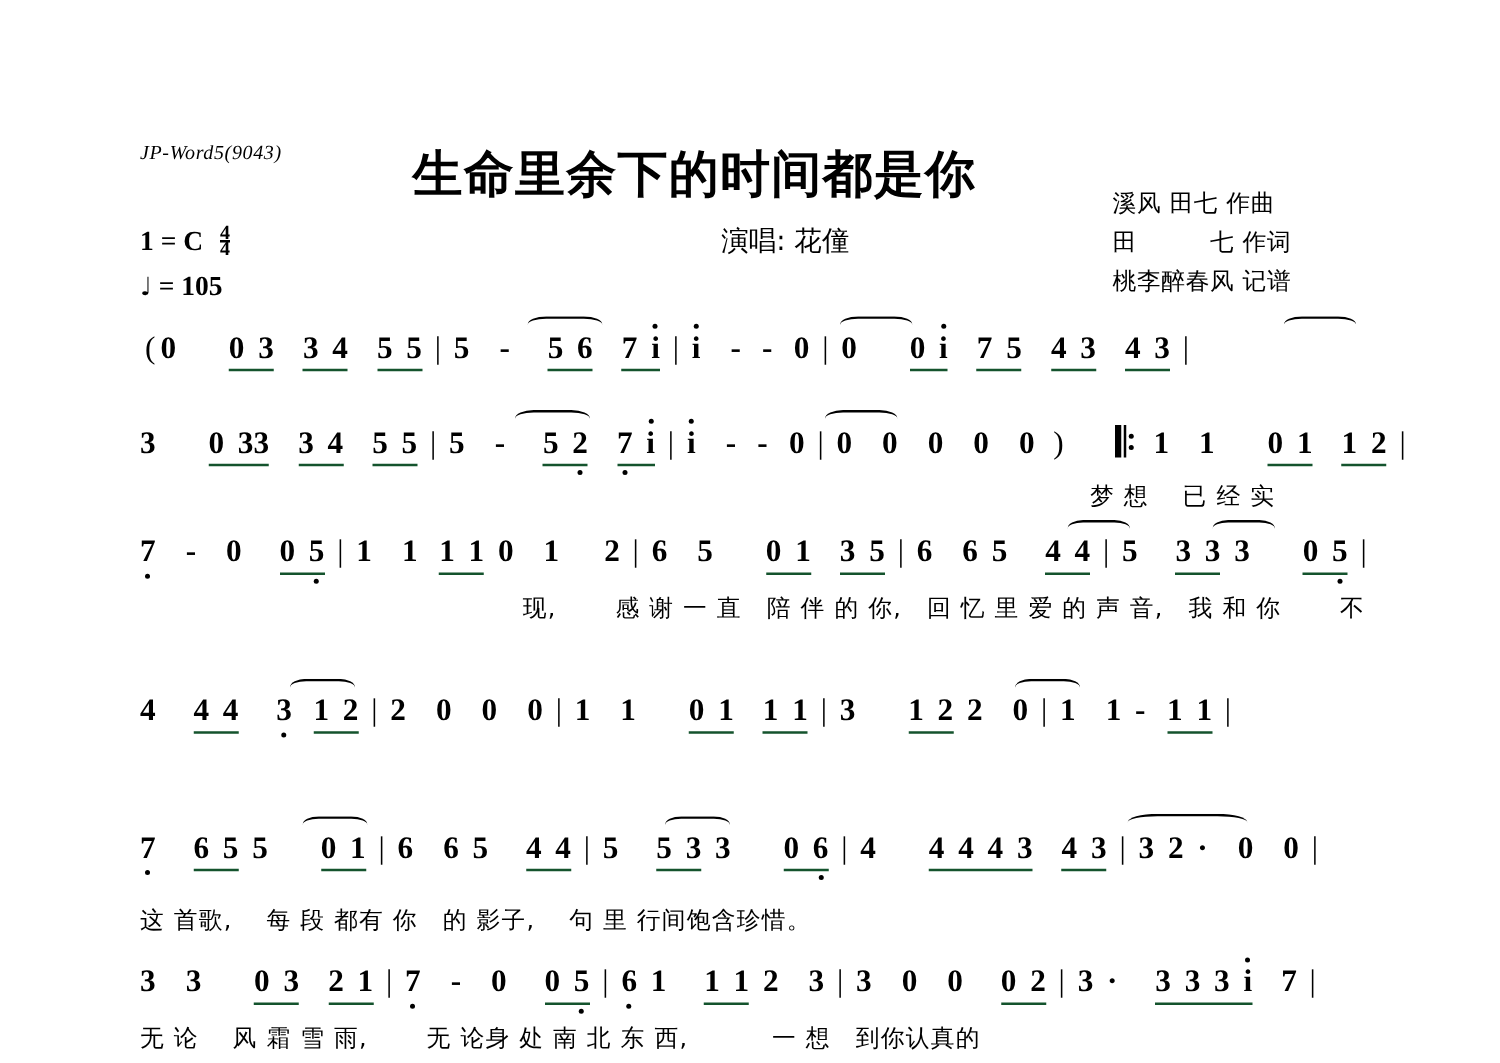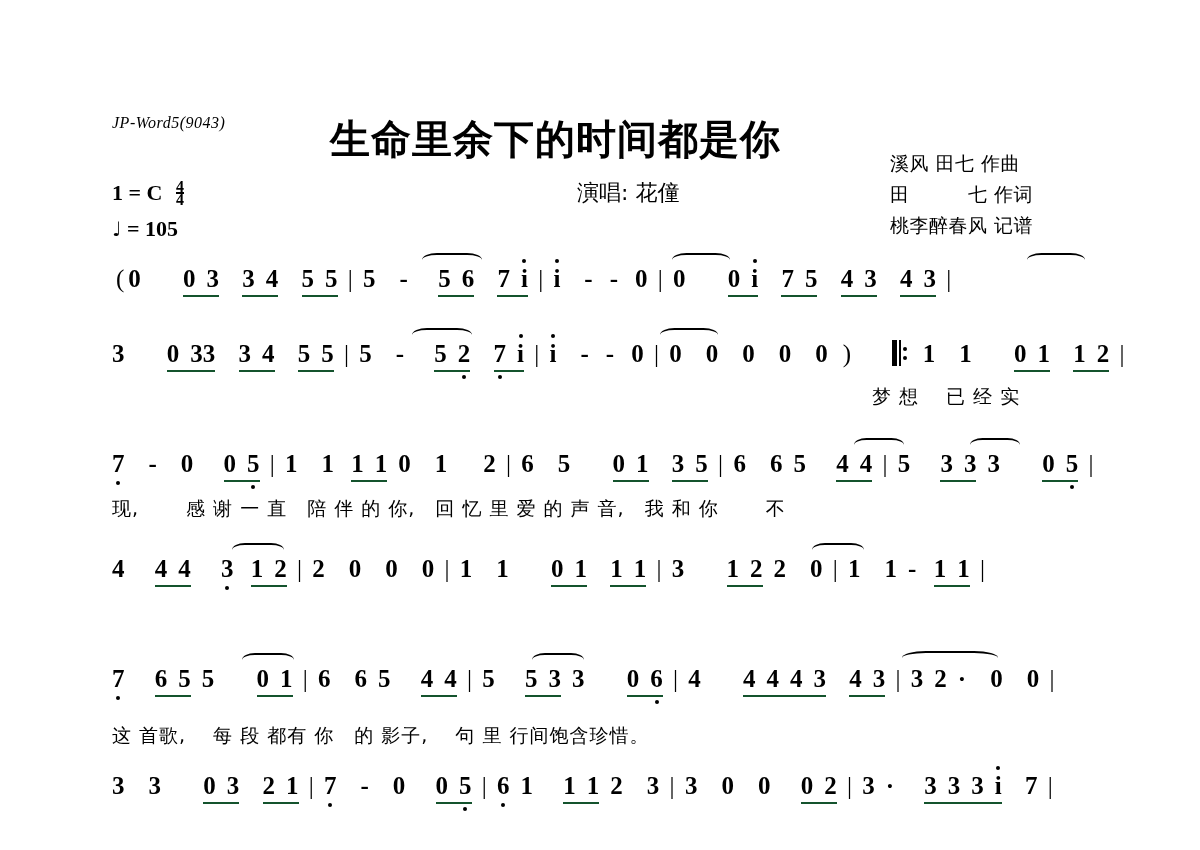--- a/index.html
+++ b/index.html
@@ -239,21 +239,21 @@
       <span class="sp2"></span><span class="n">1</span><span class="sp4"></span><span class="n">1</span><span class="sp6"></span>
       <span class="u1"><span class="n">0</span><span class="sp2"></span><span class="n">1</span></span><span class="sp3"></span>
       <span class="u1"><span class="n">1</span><span class="sp2"></span><span class="n">2</span></span>
       <span class="bar">|</span>
       <span class="tie" style="left:300px; top:-12px; width:60px;"></span>
       <span class="tie" style="left:548px; top:-12px; width:58px;"></span>
     </div>
     <div class="lyrics" style="margin-top:10px; margin-left:760px;">梦 想　 已 经 实</div>
   </div>
 
-  <div class="row" style="top:450px;">
+  <div class="row" style="top:428px;text-align:right;">
     <div class="notes">
       <span class="n dotB">7</span><span class="sp4"></span><span class="n">-</span><span class="sp4"></span><span class="n">0</span><span class="sp4"></span>
       <span class="u1"><span class="n">0</span><span class="sp2"></span><span class="n dotB">5</span></span>
       <span class="bar">|</span>
       <span class="n">1</span><span class="sp4"></span><span class="n">1</span><span class="sp2"></span>
       <span class="u1"><span class="n">1</span><span class="sp2"></span><span class="n">1</span></span><span class="sp2"></span><span class="n">0</span><span class="sp4"></span><span class="n">1</span><span class="sp6"></span><span class="n">2</span>
       <span class="bar">|</span>
       <span class="n">6</span><span class="sp4"></span><span class="n">5</span><span class="sp6"></span>
       <span class="u1"><span class="n">0</span><span class="sp2"></span><span class="n">1</span></span><span class="sp3"></span>
       <span class="u1"><span class="n">3</span><span class="sp2"></span><span class="n">5</span></span>
@@ -334,15 +334,16 @@
       <span class="u1"><span class="n">1</span><span class="sp2"></span><span class="n">1</span></span><span class="sp2"></span><span class="n">2</span><span class="sp4"></span><span class="n">3</span>
       <span class="bar">|</span>
       <span class="n">3</span><span class="sp4"></span><span class="n">0</span><span class="sp4"></span><span class="n">0</span><span class="sp4"></span>
       <span class="u1"><span class="n">0</span><span class="sp2"></span><span class="n">2</span></span>
       <span class="bar">|</span>
       <span class="n">3</span><span class="sp2"></span><span class="n">·</span><span class="sp4"></span>
       <span class="u1"><span class="n">3</span><span class="sp2"></span><span class="n">3</span><span class="sp2"></span><span class="n">3</span><span class="sp2"></span><span class="n dotA">i</span></span><span class="sp3"></span>
       <span class="n">7</span>
       <span class="bar">|</span>
     </div>
+    <div class="lyrics" style="margin-top:12px;">无 论　 风 霜 雪 雨,　　 无 论身 处 南 北 东 西,　　　 一 想　到你认真的</div>
   </div>
 
 </div>
 
 </body></html>

